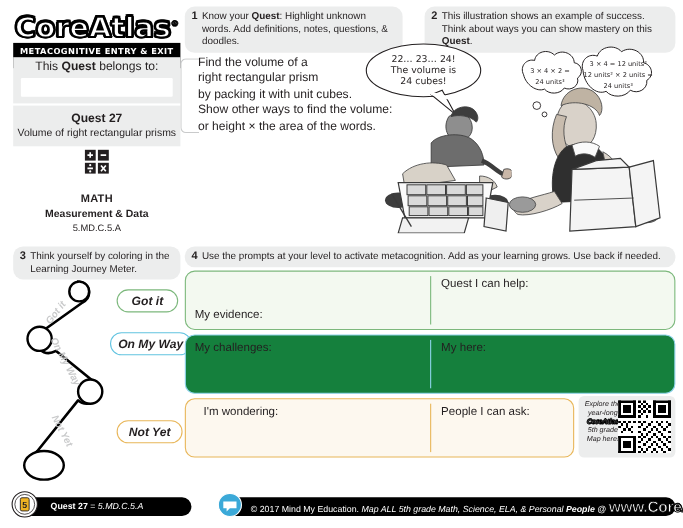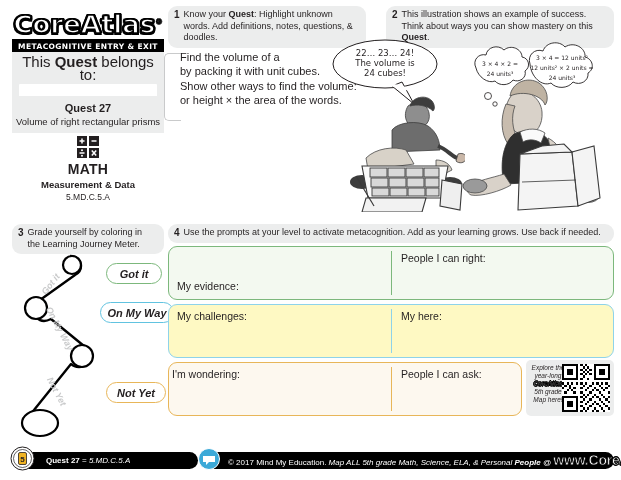--- a/index.html
+++ b/index.html
@@ -30,38 +30,38 @@
   .logo-strip{
     margin-top:1px;background:#000;color:#fff;text-align:center;
     font-size:7.5px;font-weight:bold;letter-spacing:0.4px;
     padding:2.5px 0 2.5px 0;line-height:9px;
     font-family:"DejaVu Sans",sans-serif;
   }
   .belongs-panel{
     position:absolute;left:12px;top:52px;width:152px;background:#eceded;
     padding:3px 0 6px 0;
   }
-  .belongs-label{font-size:15px;text-align:center;color:#231f20;line-height:13px;}
+  .belongs-label{font-size:11px;text-align:center;color:#231f20;line-height:13px;}
   .belongs-label b{font-weight:bold;}
   .name-input{
     display:block;margin:3px auto 0 auto;width:138px;height:17px;
     background:#ffffff;border:none;border-radius:1px;
     font-family:"Liberation Sans",sans-serif;font-size:10px;
     padding:0 4px;box-sizing:border-box;color:#231f20;
   }
   .quest-panel{
     position:absolute;left:12px;top:96px;width:152px;background:#eceded;
     padding:5px 0 5px 0;text-align:center;
   }
   .quest-num{font-size:11px;font-weight:bold;line-height:14px;}
   .quest-title{font-size:9.5px;line-height:13px;}
 
   .subject-block{position:absolute;left:12px;top:136px;width:152px;text-align:center;}
   .subject-icon{margin:0 auto;width:22px;height:22px;}
-  .subject-name{font-size:14px;font-weight:bold;margin-top:3px;letter-spacing:0.3px;}
+  .subject-name{font-size:10px;font-weight:bold;margin-top:18px;letter-spacing:0.3px;}
   .subject-domain{font-size:9.5px;font-weight:bold;margin-top:2px;}
   .subject-code{font-size:8.5px;margin-top:2px;color:#231f20;}
 
   
   .step{
     position:absolute;background:#eceded;border-radius:9px;
     padding:3px 8px 4px 6px;box-sizing:border-box;
   }
   .step-row{display:flex;align-items:flex-start;gap:4px;}
   .step-num{font-size:10px;font-weight:bold;line-height:11.5px;flex:0 0 auto;}
@@ -105,42 +105,42 @@
   .prompt-box{
     position:absolute;border-radius:9px;box-sizing:border-box;
   }
   .prompt-box .divider{
     position:absolute;top:4px;bottom:4px;width:1px;
   }
   .prompt-label{
     position:absolute;top:5px;font-size:10.5px;line-height:13px;color:#231f20;
   }
   #box-green{left:168px;top:246px;width:446px;height:54px;background:#f3f9f0;border:1.3px solid #7cb87c;}
-  #box-blue{left:168px;top:304px;width:446px;height:54px;background:#fef9c3;border:1.3px solid #8ed3ea;}
+  #box-blue{left:168px;top:304px;width:446px;height:54px;background:#15803d;border:1.3px solid #8ed3ea;}
   #box-amber{left:168px;top:362px;width:354px;height:54px;background:#fdf8ef;border:1.3px solid #e8b659;}
 
   
   #qr-card{
     position:absolute;left:526px;top:360px;width:88px;height:56px;
     background:#eceded;border-radius:5px;
   }
   .qr-text{
     position:absolute;left:4px;top:4px;width:36px;
     font-size:6.5px;line-height:8px;font-style:italic;text-align:center;color:#231f20;
   }
   .qr-brand{
     font-weight:bold;font-style:italic;font-size:6.5px;letter-spacing:-0.2px;
     color:#fff;-webkit-text-stroke:0.7px #000;
     text-shadow:-0.7px 0 #000,0.7px 0 #000,0 -0.7px #000,0 0.7px #000;
   }
   #qr-code{position:absolute;right:4px;top:4px;width:48px;height:48px;background:#fff;}
 
   
   #footer-left{
-    position:absolute;left:12px;top:452px;width:186px;height:17px;
+    position:absolute;left:12px;top:452px;width:162px;height:17px;
     background:#000;border-radius:8.5px;
   }
   #footer-right{
     position:absolute;left:202px;top:452px;width:412px;height:17px;
     background:#000;border-radius:8.5px;
   }
   .footer-text{
     position:absolute;color:#fff;font-size:8px;line-height:17px;white-space:nowrap;
   }
   .footer-text b{font-weight:bold;}
@@ -213,20 +213,21 @@
   <div class="step" id="step2">
     <div class="step-row">
       <span class="step-num">2</span>
       <span class="step-text"><span>This illustration shows an example of success. Think about ways you can show mastery on this </span><b>Quest</b><span>.</span></span>
     </div>
   </div>
 
   <div class="connector"></div>
   <div class="quest-desc">
     <div>Find the volume of a</div>
+    <div>right rectangular prism</div>
     <div>by packing it with unit cubes.</div>
     <div>Show other ways to find the volume:</div>
     <div>or height × the area of the words.</div>
   </div>
 
   <div class="illus" id="illus-boy">
     <svg width="135" height="178" viewBox="0 0 135 178">
 
       <g>
         <ellipse cx="55" cy="30" rx="52" ry="24" fill="#fff" stroke="#231f20" stroke-width="1"></ellipse>
@@ -319,21 +320,21 @@
         <text x="100" y="26">3 × 4 = 12 units²</text>
         <text x="100" y="36">12 units² × 2 units =</text>
         <text x="100" y="46">24 units³</text>
       </g>
     </svg>
   </div>
 
   <div class="step" id="step3">
     <div class="step-row">
       <span class="step-num">3</span>
-      <span class="step-text">Grade yourself by coloring in the Learning Journey Meter.</span>
+      <span class="step-text">Think yourself by coloring in the Learning Journey Meter.</span>
     </div>
   </div>
 
   <div id="meter">
     <svg width="92" height="190" viewBox="0 0 92 190">
       <g fill="#ffffff" stroke="#000000" stroke-width="2.4" stroke-linejoin="round">
         <path d="M58 8 c7 0 11 5 11 10 c0 4-2 7-6 9 L28 52 c-4 3-6 6-6 10 c0 6 4 11 10 11
                  c3 0 5-1 7-2 L72 98 c4 3 6 6 6 10 c0 6-5 11-11 11 c-3 0-6-1-8-3 L22 162
                  c-4 4-6 8-6 12 c0 8 7 12 14 12 c8 0 14-5 14-12"></path>
       </g>
@@ -358,32 +359,32 @@
   <div class="step" id="step4">
     <div class="step-row">
       <span class="step-num">4</span>
       <span class="step-text">Use the prompts at your level to activate metacognition. Add as your learning grows. Use back if needed.</span>
     </div>
   </div>
 
   <div class="prompt-box" id="box-green">
     <div class="divider" style="left:50%;background:#7cb87c;"></div>
     <div class="prompt-label" style="left:8px;margin-top:28px;">My evidence:</div>
-    <div class="prompt-label" style="left:232px;">People I can right:</div>
+    <div class="prompt-label" style="left:232px;">Quest I can help:</div>
   </div>
 
   <div class="prompt-box" id="box-blue">
     <div class="divider" style="left:50%;background:#8ed3ea;"></div>
     <div class="prompt-label" style="left:8px;">My challenges:</div>
     <div class="prompt-label" style="left:232px;">My here:</div>
   </div>
 
   <div class="prompt-box" id="box-amber">
     <div class="divider" style="left:63%;background:#e8b659;"></div>
-    <div class="prompt-label" style="left:3px;">I'm wondering:</div>
+    <div class="prompt-label" style="left:16px;">I'm wondering:</div>
     <div class="prompt-label" style="left:232px;">People I can ask:</div>
   </div>
 
   <div id="qr-card">
     <div class="qr-text">
       <div>Explore the</div>
       <div>year-long</div>
       <div class="qr-brand">CoreAtlas</div>
       <div>5th grade</div>
       <div>Map here!</div>

